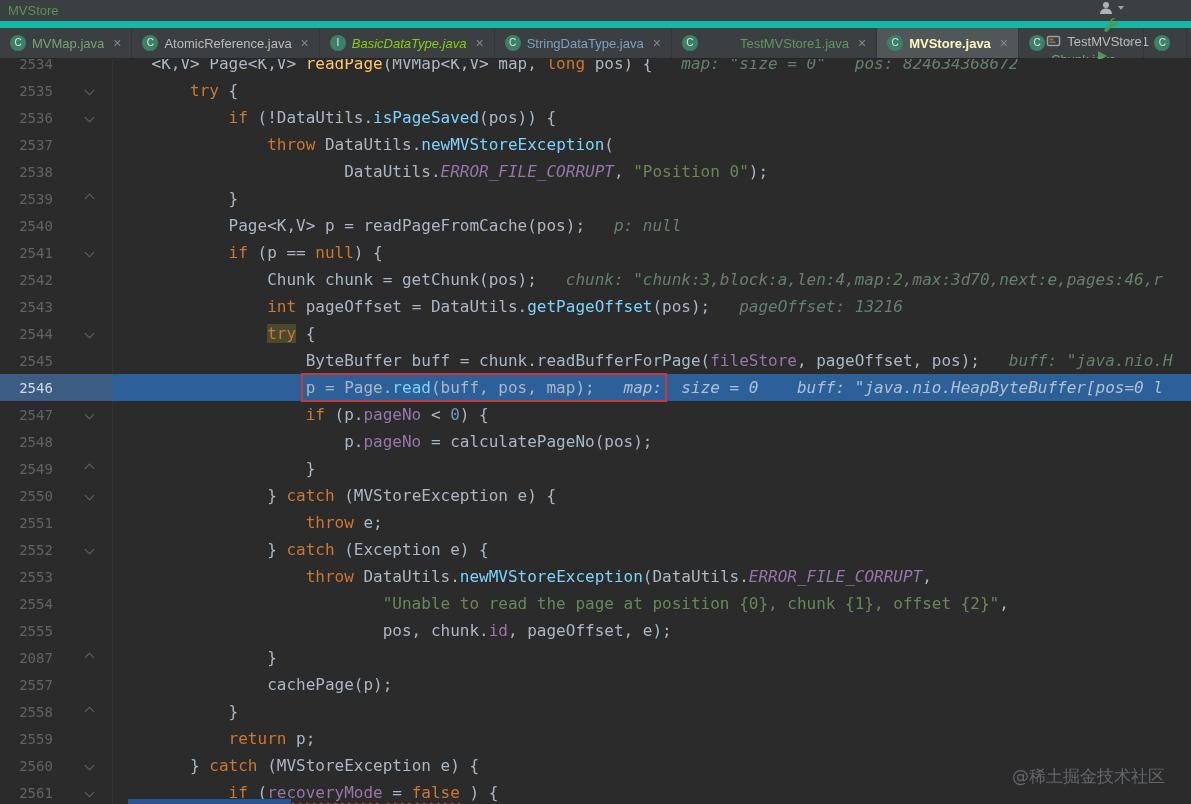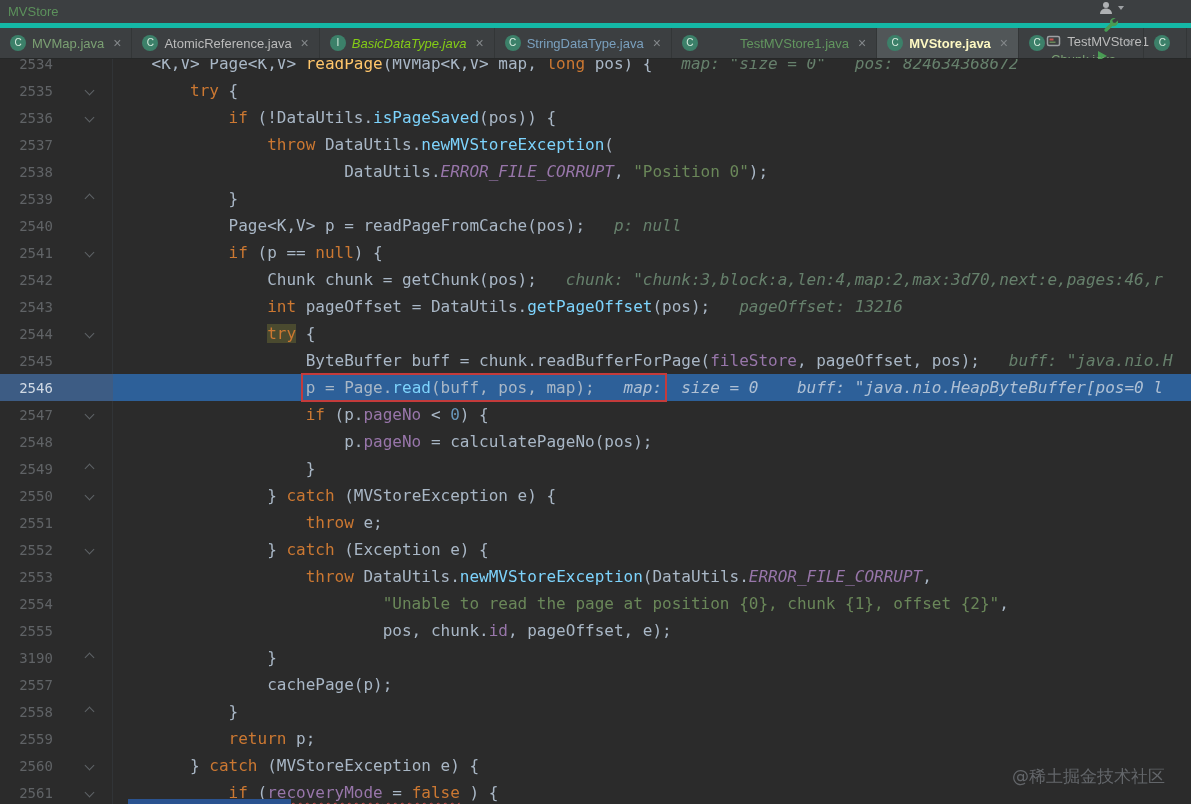--- a/index.html
+++ b/index.html
@@ -1,19 +1,19 @@
 <!DOCTYPE html>
 <html><head>
 <meta charset="utf-8">
 <style>
   html,body{margin:0;padding:0;background:#2B2B2B;}
   .app{position:relative;width:1191px;height:804px;overflow:hidden;background:#2B2B2B;font-family:"Liberation Sans",sans-serif;}
 
   
-  .topbar{height:28px;background:#3C3F41;display:flex;align-items:center;padding-left:8px;box-sizing:border-box;border-bottom:5px solid #14b8a6;}
+  .topbar{height:28px;background:#3C3F41;display:flex;align-items:center;padding-left:8px;box-sizing:border-box;border-bottom:7px solid #14b8a6;}
   .project-title{color:#5C915C;font-size:13px;}
   .topbar-right{margin-left:auto;display:flex;align-items:center;height:100%;flex-direction:column;}
   .icon-btn{display:flex;align-items:center;}
   .chev{width:0;height:0;border-left:3.5px solid transparent;border-right:3.5px solid transparent;border-top:4px solid #9DA0A3;margin-left:4px;}
   .sep{width:1px;height:16px;background:#515557;margin:0 13px;}
   .run-widget{display:flex;align-items:center;color:#BBBBBB;font-size:13px;margin:0 30px 0 16px;}
   .run-widget .label{margin:0 2px 0 6px;}
   .play-wrap{margin-right:18px;}
   .bug-wrap{margin-right:-9px;}
 
@@ -168,21 +168,21 @@
         <div class="code-row current"><span class="gut"><span class="line-num">2546</span><span class="fold-cell"></span></span><span class="code-text"><span class="tk-p">                    </span><span class="grp-redbox"><span class="tk-p">p = Page.</span><span class="tk-sm">read</span><span class="tk-p">(buff, pos, map);</span><span class="tk-dbgl">   map:</span></span><span class="tk-dbgl">  size = 0</span><span class="tk-dbgl">    buff: "java.nio.HeapByteBuffer[pos=0 l</span></span></div>
         <div class="code-row"><span class="gut"><span class="line-num">2547</span><span class="fold-cell"><span class="fold-ico down"></span></span></span><span class="code-text"><span class="tk-p">                    </span><span class="tk-k">if</span><span class="tk-p"> (p.</span><span class="tk-f">pageNo</span><span class="tk-p"> &lt; </span><span class="tk-n">0</span><span class="tk-p">) {</span></span></div>
         <div class="code-row"><span class="gut"><span class="line-num">2548</span><span class="fold-cell"></span></span><span class="code-text"><span class="tk-p">                        p.</span><span class="tk-f">pageNo</span><span class="tk-p"> = calculatePageNo(pos);</span></span></div>
         <div class="code-row"><span class="gut"><span class="line-num">2549</span><span class="fold-cell"><span class="fold-ico up"></span></span></span><span class="code-text"><span class="tk-p">                    }</span></span></div>
         <div class="code-row"><span class="gut"><span class="line-num">2550</span><span class="fold-cell"><span class="fold-ico down"></span></span></span><span class="code-text"><span class="tk-p">                } </span><span class="tk-k">catch</span><span class="tk-p"> (MVStoreException e) {</span></span></div>
         <div class="code-row"><span class="gut"><span class="line-num">2551</span><span class="fold-cell"></span></span><span class="code-text"><span class="tk-p">                    </span><span class="tk-k">throw</span><span class="tk-p"> e;</span></span></div>
         <div class="code-row"><span class="gut"><span class="line-num">2552</span><span class="fold-cell"><span class="fold-ico down"></span></span></span><span class="code-text"><span class="tk-p">                } </span><span class="tk-k">catch</span><span class="tk-p"> (Exception e) {</span></span></div>
         <div class="code-row"><span class="gut"><span class="line-num">2553</span><span class="fold-cell"></span></span><span class="code-text"><span class="tk-p">                    </span><span class="tk-k">throw</span><span class="tk-p"> DataUtils.</span><span class="tk-sm">newMVStoreException</span><span class="tk-p">(DataUtils.</span><span class="tk-fi">ERROR_FILE_CORRUPT</span><span class="tk-p">,</span></span></div>
         <div class="code-row"><span class="gut"><span class="line-num">2554</span><span class="fold-cell"></span></span><span class="code-text"><span class="tk-p">                            </span><span class="tk-s">"Unable to read the page at position {0}, chunk {1}, offset {2}"</span><span class="tk-p">,</span></span></div>
         <div class="code-row"><span class="gut"><span class="line-num">2555</span><span class="fold-cell"></span></span><span class="code-text"><span class="tk-p">                            pos, chunk.</span><span class="tk-f">id</span><span class="tk-p">, pageOffset, e);</span></span></div>
-        <div class="code-row"><span class="gut"><span class="line-num">3190</span><span class="fold-cell"><span class="fold-ico up"></span></span></span><span class="code-text"><span class="tk-p">                }</span></span></div>
+        <div class="code-row"><span class="gut"><span class="line-num">2087</span><span class="fold-cell"><span class="fold-ico up"></span></span></span><span class="code-text"><span class="tk-p">                }</span></span></div>
         <div class="code-row"><span class="gut"><span class="line-num">2557</span><span class="fold-cell"></span></span><span class="code-text"><span class="tk-p">                cachePage(p);</span></span></div>
         <div class="code-row"><span class="gut"><span class="line-num">2558</span><span class="fold-cell"><span class="fold-ico up"></span></span></span><span class="code-text"><span class="tk-p">            }</span></span></div>
         <div class="code-row"><span class="gut"><span class="line-num">2559</span><span class="fold-cell"></span></span><span class="code-text"><span class="tk-p">            </span><span class="tk-k">return</span><span class="tk-p"> p;</span></span></div>
         <div class="code-row"><span class="gut"><span class="line-num">2560</span><span class="fold-cell"><span class="fold-ico down"></span></span></span><span class="code-text"><span class="tk-p">        } </span><span class="tk-k">catch</span><span class="tk-p"> (MVStoreException e) {</span></span></div>
         <div class="code-row"><span class="gut"><span class="line-num">2561</span><span class="fold-cell"><span class="fold-ico down"></span></span></span><span class="code-text"><span class="tk-p">            </span><span class="tk-k">if</span><span class="tk-p"> (</span><span class="grp-warn"><span class="tk-f">recoveryMode</span><span class="tk-p"> = </span><span class="tk-k">false</span></span><span class="tk-p"> ) {</span></span></div>
       </div>
     <div class="sel-fragment"></div>
     <div class="watermark">@稀土掘金技术社区</div>
   </div>
 

